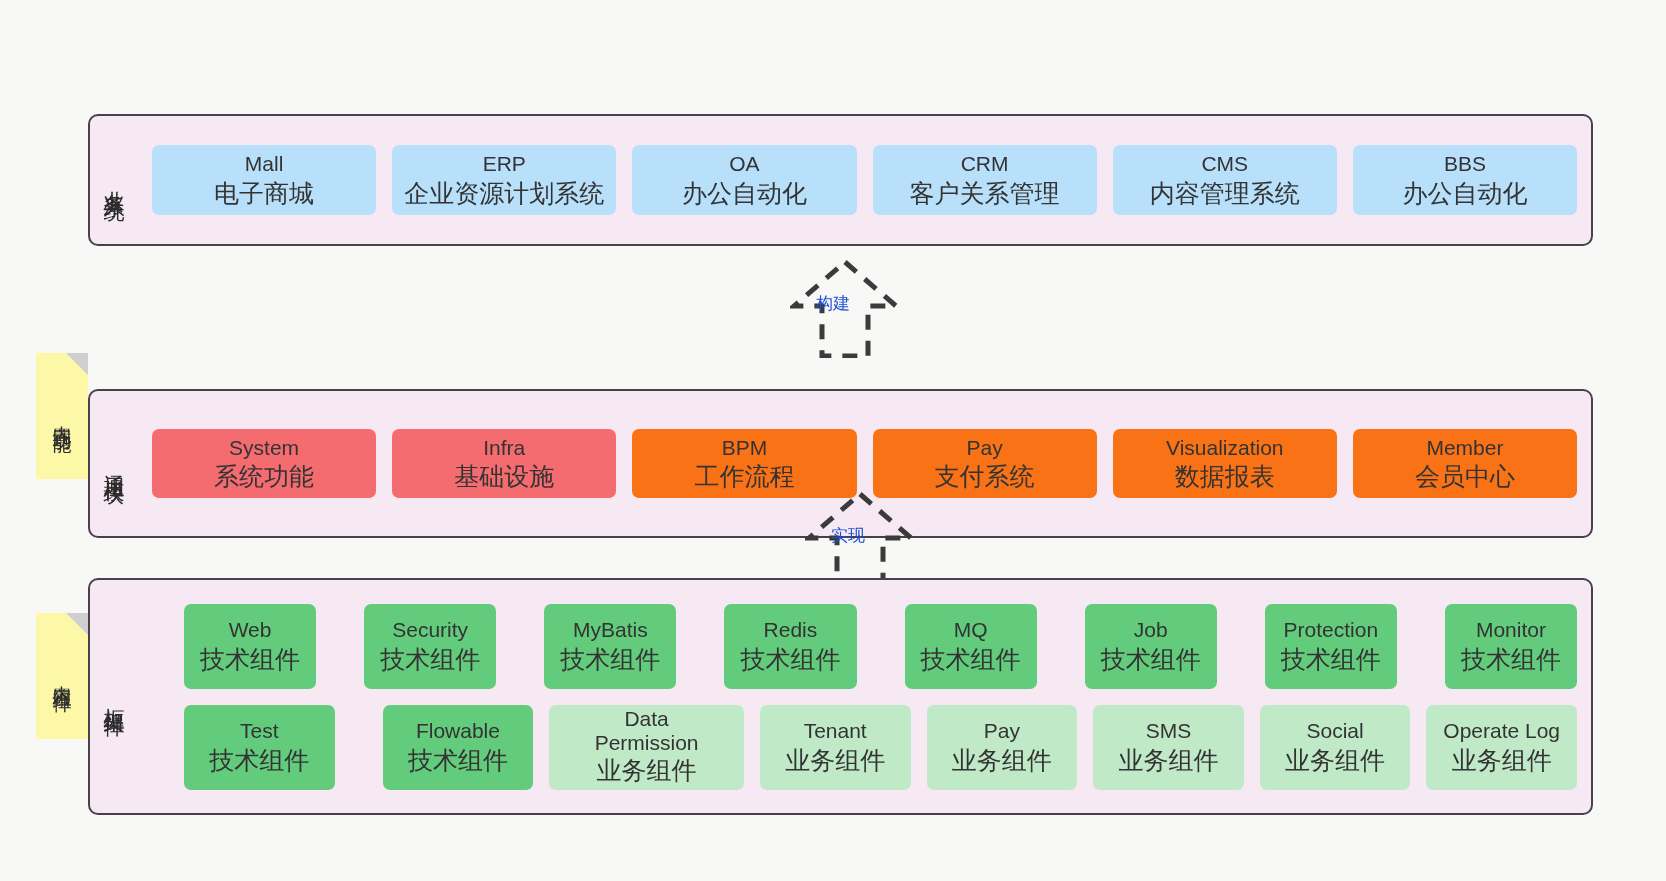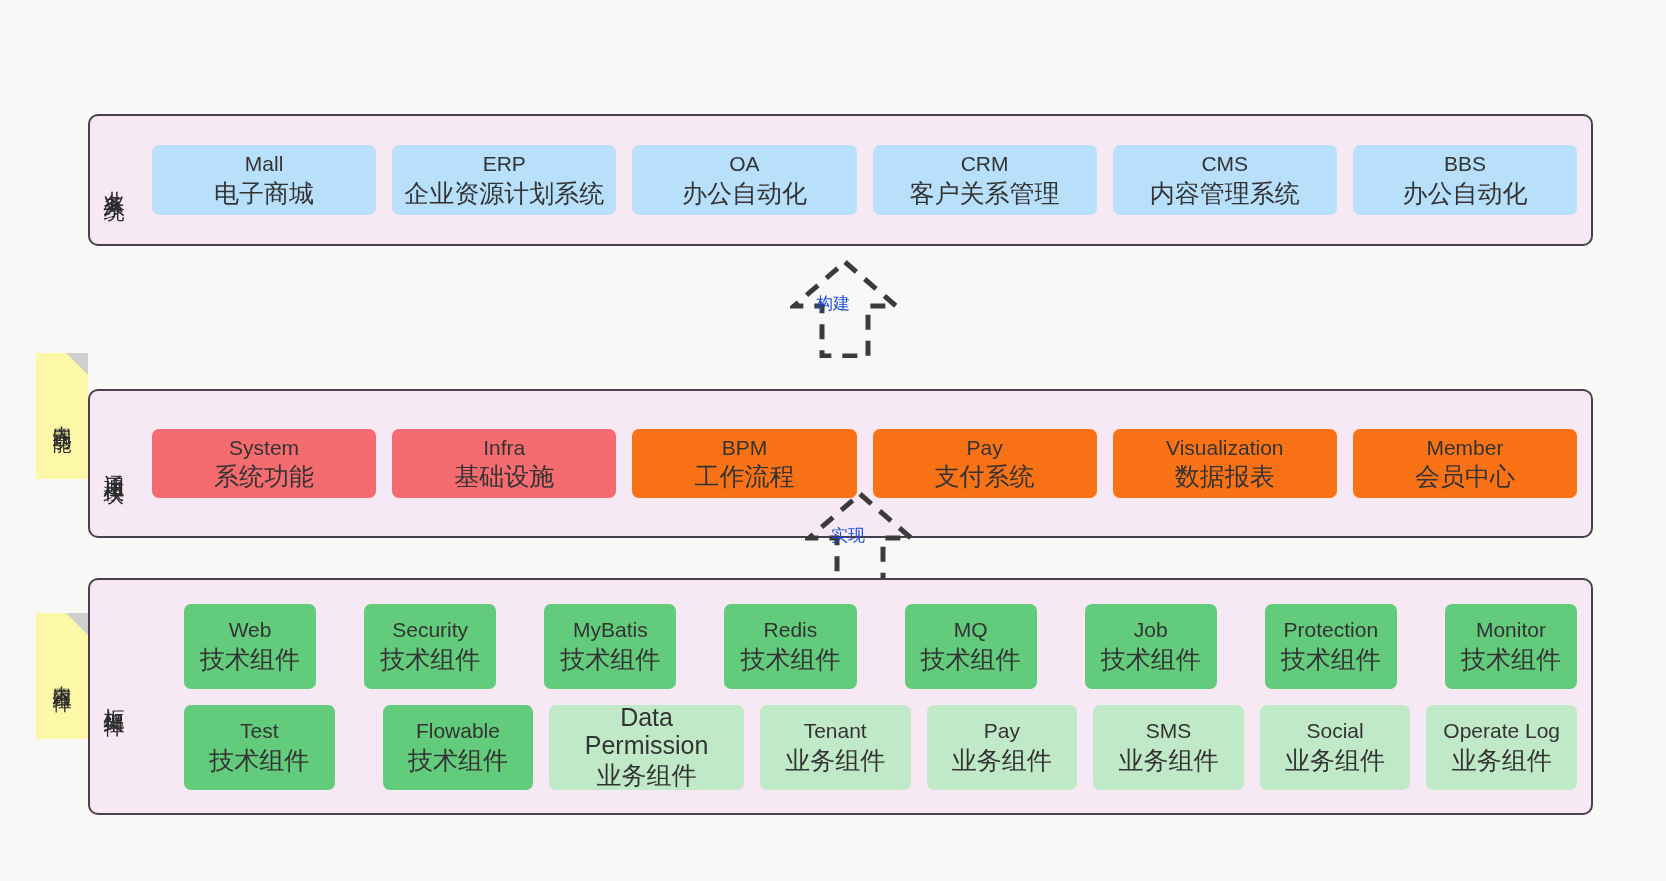--- a/index.html
+++ b/index.html
@@ -63,21 +63,21 @@
     align-items: center;
     justify-content: center;
     text-align: center;
     color: #333333;
     line-height: 1.25;
     padding: 6px 4px;
     user-select: none;
   }
   .card .t-en { font-size: 21px; }
   .card .t-cn { font-size: 25px; }
-  .card.two-line-en .t-en { font-size: 25px; line-height: 1.14; }
+  .card.two-line-en .t-en { font-size: 21px; line-height: 1.14; }
 
   .c-blue       { background: #b8e0fb; }
   .c-red        { background: #f56c70; }
   .c-pink       { background: #f97316; }
   .c-green      { background: #63cb7c; margin-left: 32px; }
   .c-lightgreen { background: #c0e9c8; }
 
   
   .sticky {
     position: absolute;

